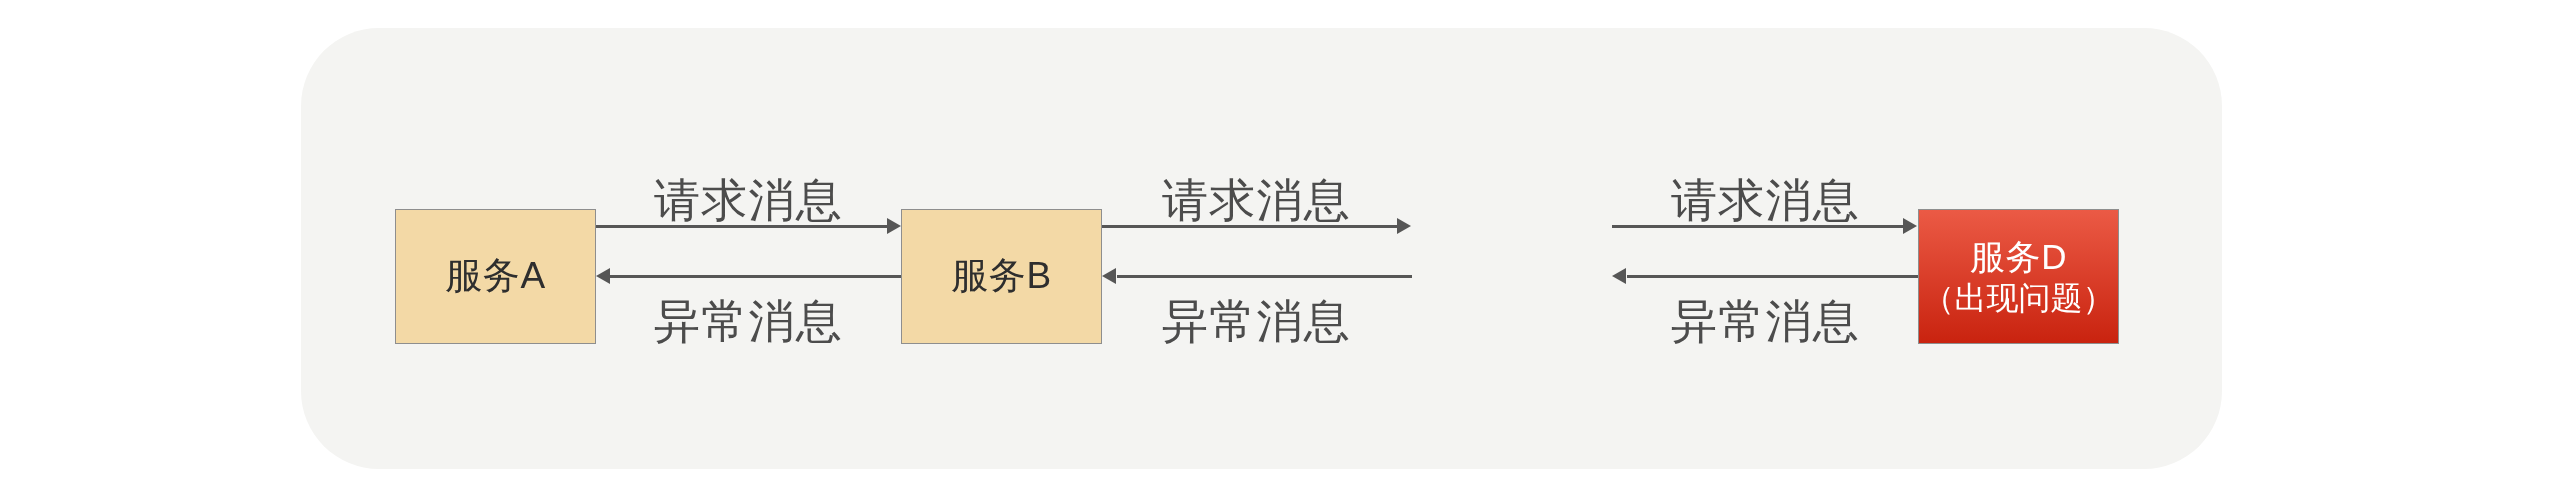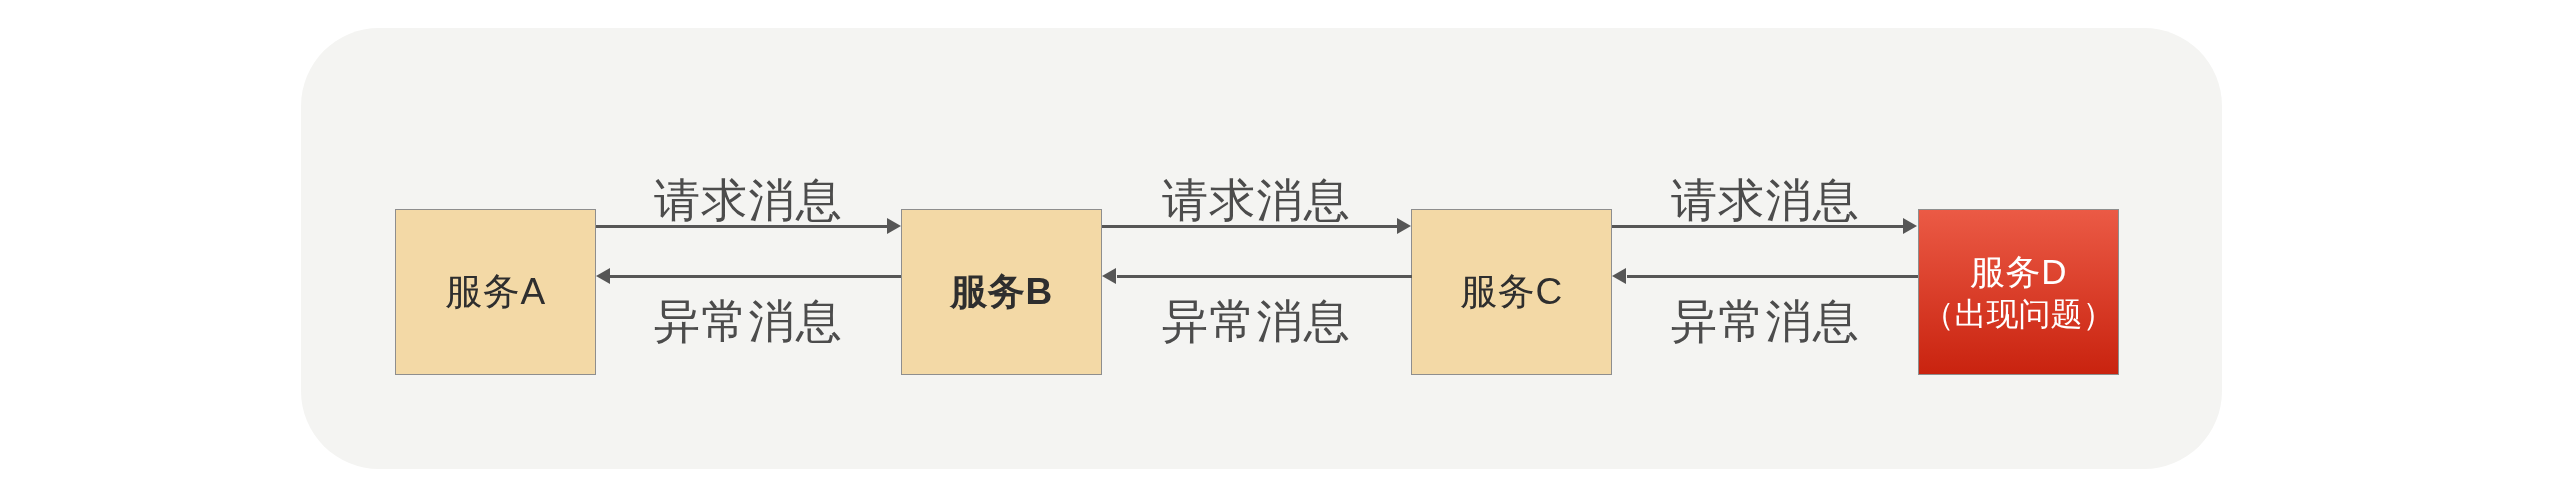--- a/index.html
+++ b/index.html
@@ -25,21 +25,21 @@
   .panel {
     position: absolute;
     left: 301px; top: 28px;
     width: 1921px; height: 441px;
     background: var(--panel-bg);
     border-radius: 78px;
   }
   .node {
     position: absolute;
     top: 181px;
-    width: 201px; height: 166px;
+    width: 201px; height: 135px;
     background: var(--node-fill);
     border: 1.8px solid var(--node-border);
     display: flex;
     flex-direction: column;
     align-items: center;
     justify-content: center;
   }
   .node .node-label {
     font-size: 37px;
     line-height: 1.1;
@@ -91,25 +91,22 @@
 </style>
 </head>
 <body>
 
 <div class="stage">
   <div class="panel">
 
     <div class="node" style="left:94px;">
       <span class="node-label">服务A</span>
     </div>
-    <div class="node" style="left:600px;font-weight:bold;">
+    <div class="node" style="left:600px;">
       <span class="node-label">服务B</span>
-    </div>
-    <div class="node" style="left:1110px;">
-      <span class="node-label">服务C</span>
     </div>
     <div class="node error" style="left:1617px;">
       <span class="node-label">服务D</span>
       <span class="node-sublabel">（出现问题）</span>
     </div>
 
     <div class="edge-line" style="left:295px; top:197px; width:291px;"></div>
     <div class="edge-head right" style="left:586px; top:190px;"></div>
     <div class="edge-label" style="left:303px; top:142px;">请求消息</div>
 

